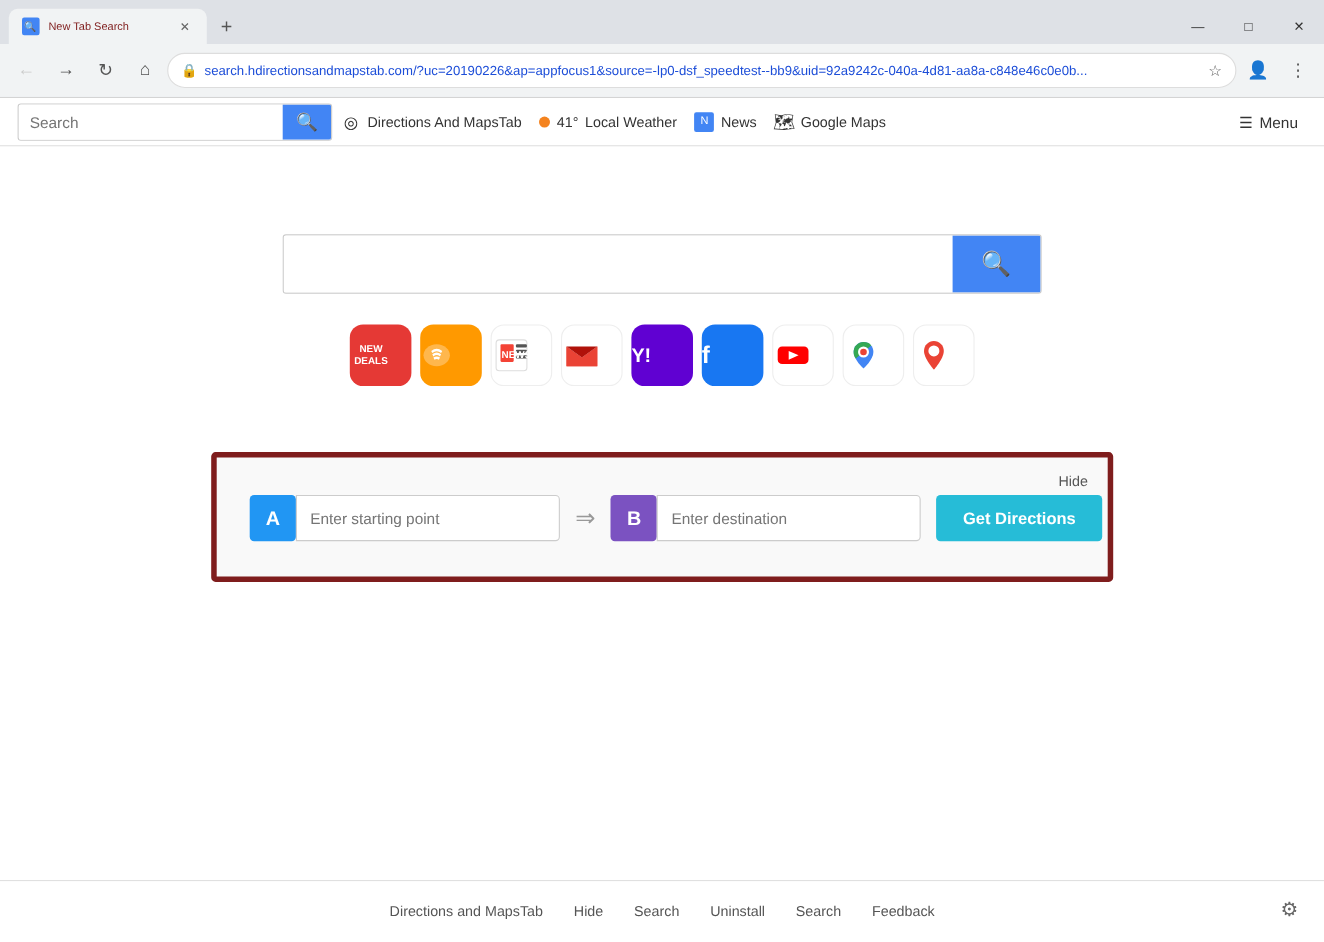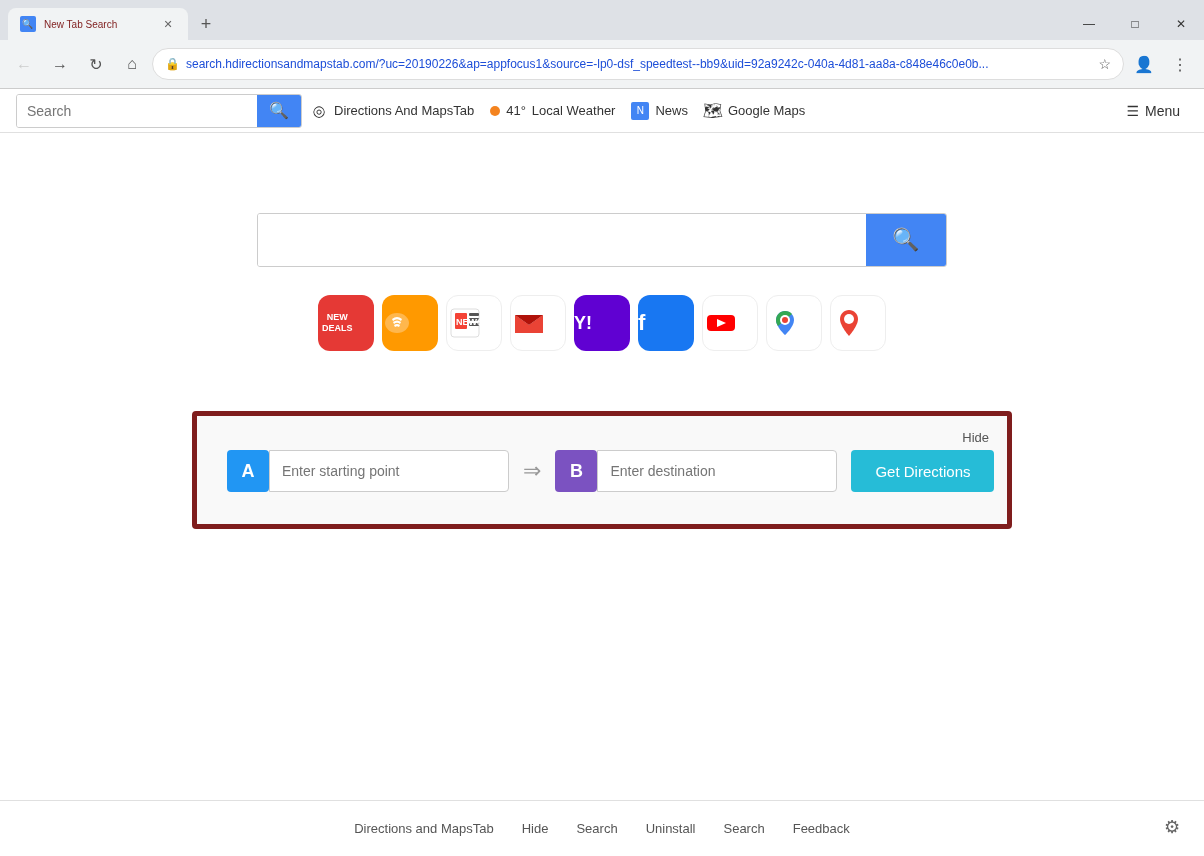--- a/index.html
+++ b/index.html
@@ -51,21 +51,21 @@
     
     .directions-widget { margin-top: 60px; background: #f9f9f9; border: 5px solid #7f1d1d; border-radius: 4px; width: 820px; padding: 24px 30px 32px 30px; position: relative; }
     .hide-btn { position: absolute; top: 14px; right: 18px; font-size: 13px; color: #555; cursor: pointer; }
     .directions-row { display: flex; align-items: center; gap: 14px; margin-top: 10px; }
     .dir-point { display: flex; align-items: center; gap: 0; }
     .dir-label { width: 42px; height: 42px; border-radius: 4px; display: flex; align-items: center; justify-content: center; font-size: 18px; font-weight: bold; color: white; flex-shrink: 0; }
     .dir-label.a { background: #2196f3; }
     .dir-label.b { background: #7b52c1; }
     .dir-input { width: 240px; height: 42px; padding: 0 12px; font-size: 14px; border: 1px solid #ccc; outline: none; color: #aaa; border-radius: 0 4px 4px 0; }
     .dir-arrow { font-size: 22px; color: #999; }
-    .get-directions-btn { height: 42px; padding: 0 24px; background: #26bcd7; color: white; border: none; border-radius: 4px; font-size: 15px; cursor: pointer; white-space: nowrap; }
+    .get-directions-btn { height: 42px; padding: 0 24px; background: #26bcd7; color: white; border: none; border-radius: 4px; font-size: 15px; cursor: pointer; white-space: nowrap; font-weight: bold; }
 
     
     .footer { margin-top: auto; padding: 20px 0; border-top: 1px solid #e0e0e0; display: flex; justify-content: center; gap: 28px; align-items: center; position: fixed; bottom: 0; left: 0; width: 100%; background: #fff; }
     .footer-link { font-size: 13px; color: #555; text-decoration: none; cursor: pointer; }
     .footer-settings { position: absolute; right: 16px; bottom: 16px; width: 24px; height: 24px; color: #666; cursor: pointer; font-size: 18px; }
   </style>
 </head>
 <body>
 
 <div class="browser-chrome">

